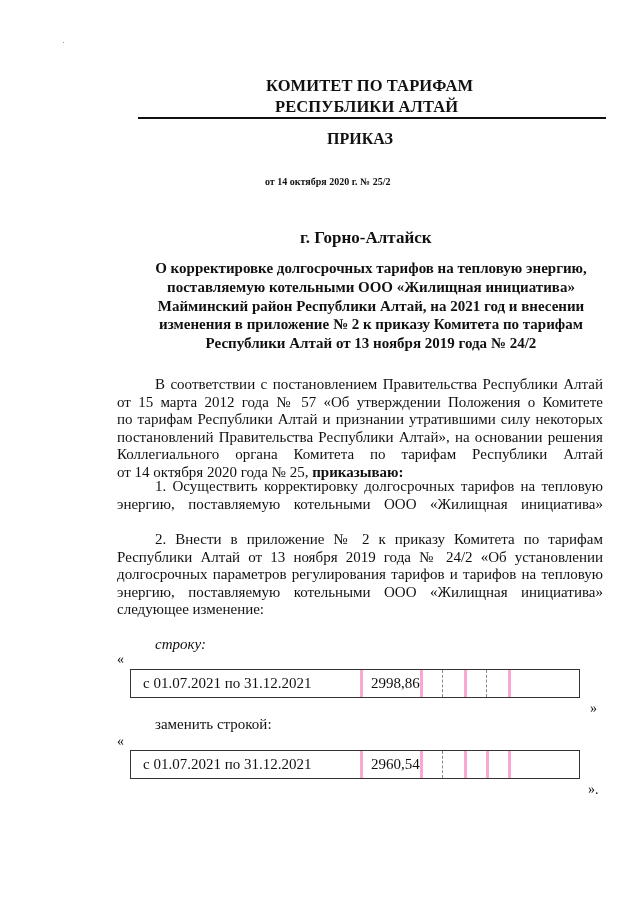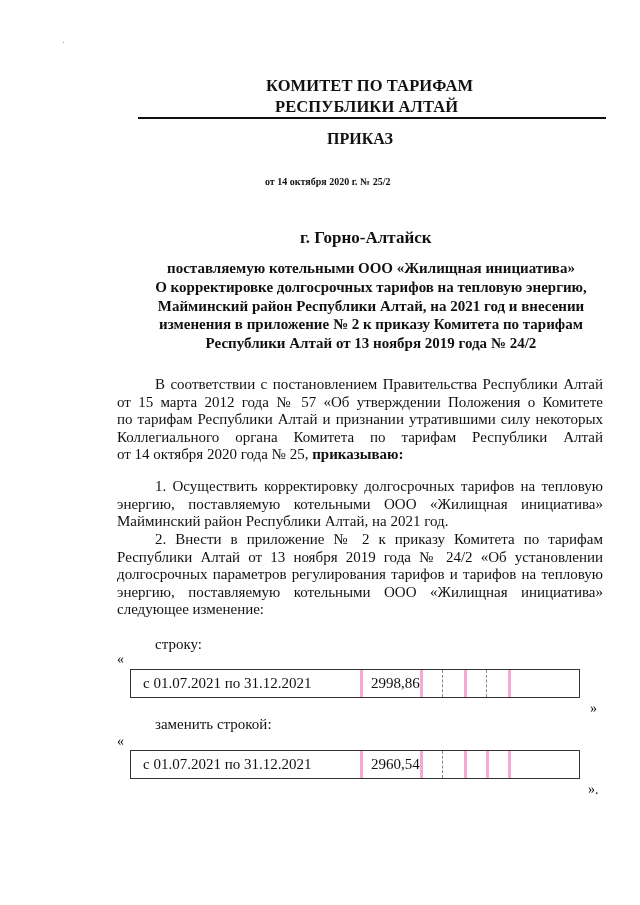--- a/index.html
+++ b/index.html
@@ -73,21 +73,21 @@
     .body-text .ln.indent { padding-left: 38px; }
 
     .p1 { top: 376px; }
     .p2 { top: 478px; }
     .p3 { top: 531px; }
 
     .label-line {
       position: absolute;
       font-size: 15px;
     }
-    .stroku { left: 155px; top: 636px; }
+    .stroku { left: 155px; top: 636px; font-style: italic; }
     .zamenit { left: 155px; top: 716px; }
 
     .quote {
       position: absolute;
       font-size: 14px;
     }
     .q-open-1 { left: 117px; top: 652px; }
     .q-close-1 { left: 590px; top: 701px; }
     .q-open-2 { left: 117px; top: 734px; }
     .q-close-2 { left: 588px; top: 782px; }
@@ -137,39 +137,39 @@
   <div class="speck"></div>
 
   <div class="abs hdr hdr1">КОМИТЕТ ПО ТАРИФАМ</div>
   <div class="abs hdr hdr2">РЕСПУБЛИКИ АЛТАЙ</div>
   <div class="rule"></div>
   <div class="abs prikaz">ПРИКАЗ</div>
   <div class="abs date">от 14 октября 2020 г. № 25/2</div>
   <div class="abs city">г. Горно-Алтайск</div>
 
   <div class="title-block">
+    <span class="ln">О корректировке долгосрочных тарифов на тепловую энергию,</span>
     <span class="ln">поставляемую котельными ООО «Жилищная инициатива»</span>
-    <span class="ln">О корректировке долгосрочных тарифов на тепловую энергию,</span>
     <span class="ln">Майминский район Республики Алтай, на 2021 год и внесении</span>
     <span class="ln">изменения в приложение № 2 к приказу Комитета по тарифам</span>
     <span class="ln">Республики Алтай от 13 ноября 2019 года № 24/2</span>
   </div>
 
   <div class="body-text p1">
     <span class="ln indent">В соответствии с постановлением Правительства Республики Алтай</span>
     <span class="ln">от 15 марта 2012 года № 57 «Об утверждении Положения о Комитете</span>
     <span class="ln">по тарифам Республики Алтай и признании утратившими силу некоторых</span>
+    <span class="ln">постановлений Правительства Республики Алтай», на основании решения</span>
     <span class="ln">Коллегиального органа Комитета по тарифам Республики Алтай</span>
     <span class="ln last"><span>от 14 октября 2020 года № 25, </span><span class="bold">приказываю:</span></span>
   </div>
 
   <div class="body-text p2">
     <span class="ln indent">1. Осуществить корректировку долгосрочных тарифов на тепловую</span>
     <span class="ln">энергию, поставляемую котельными ООО «Жилищная инициатива»</span>
-    <span class="ln last">Майминский район Республики Алтай, на 2021 год.</span>
   </div>
 
   <div class="body-text p3">
     <span class="ln indent">2. Внести в приложение № 2 к приказу Комитета по тарифам</span>
     <span class="ln">Республики Алтай от 13 ноября 2019 года № 24/2 «Об установлении</span>
     <span class="ln">долгосрочных параметров регулирования тарифов и тарифов на тепловую</span>
     <span class="ln">энергию, поставляемую котельными ООО «Жилищная инициатива»</span>
     <span class="ln last">следующее изменение:</span>
   </div>
 

